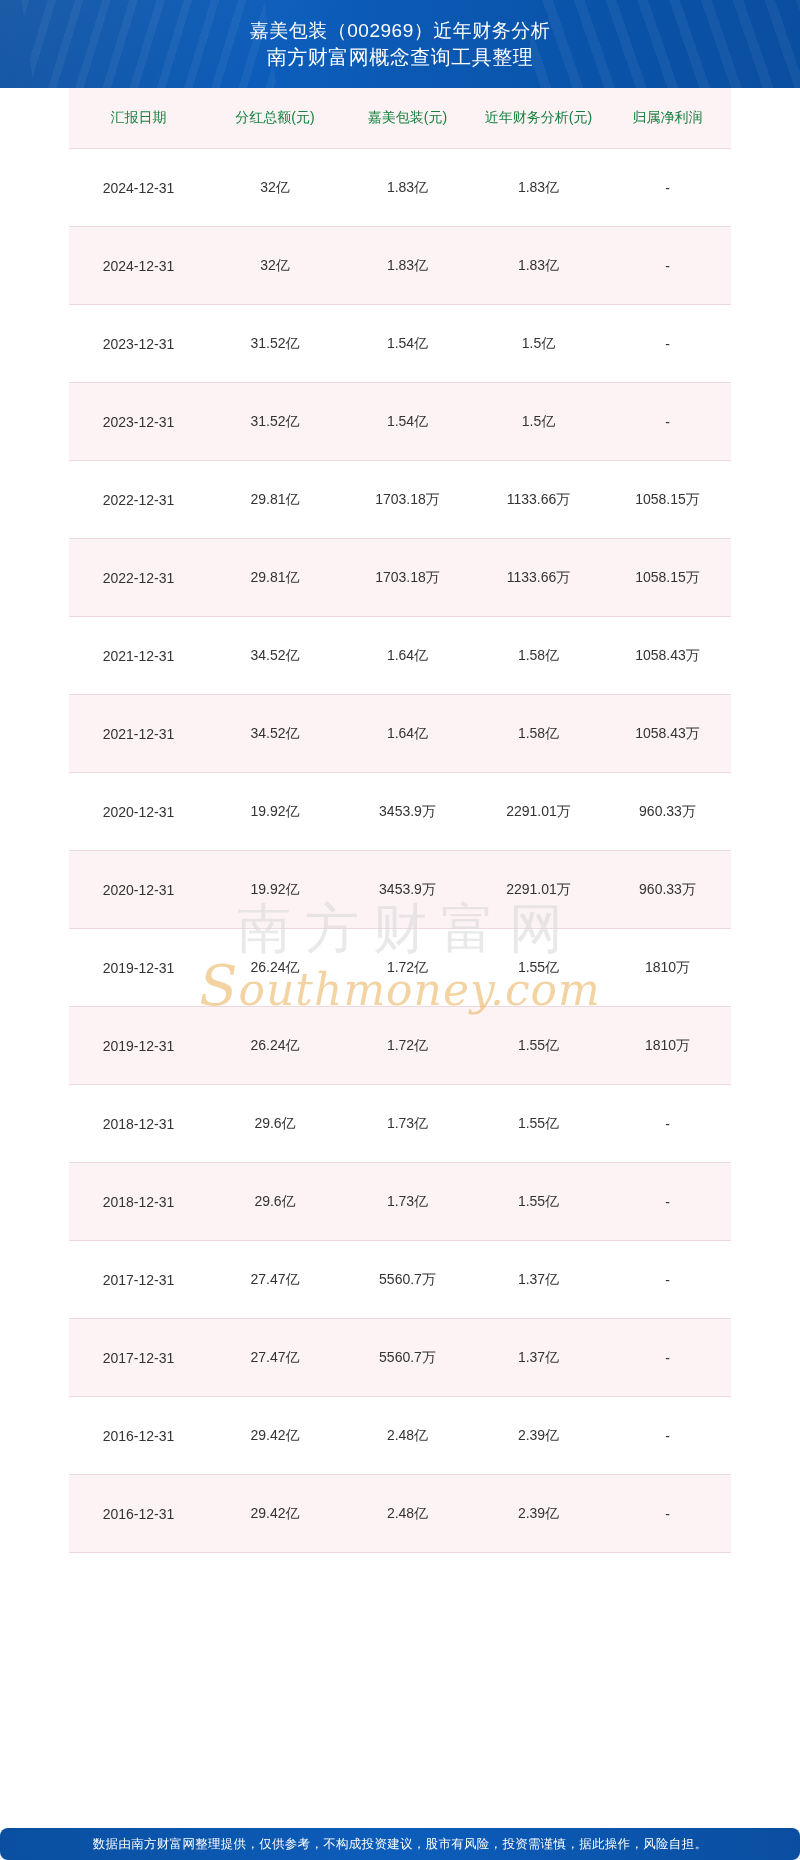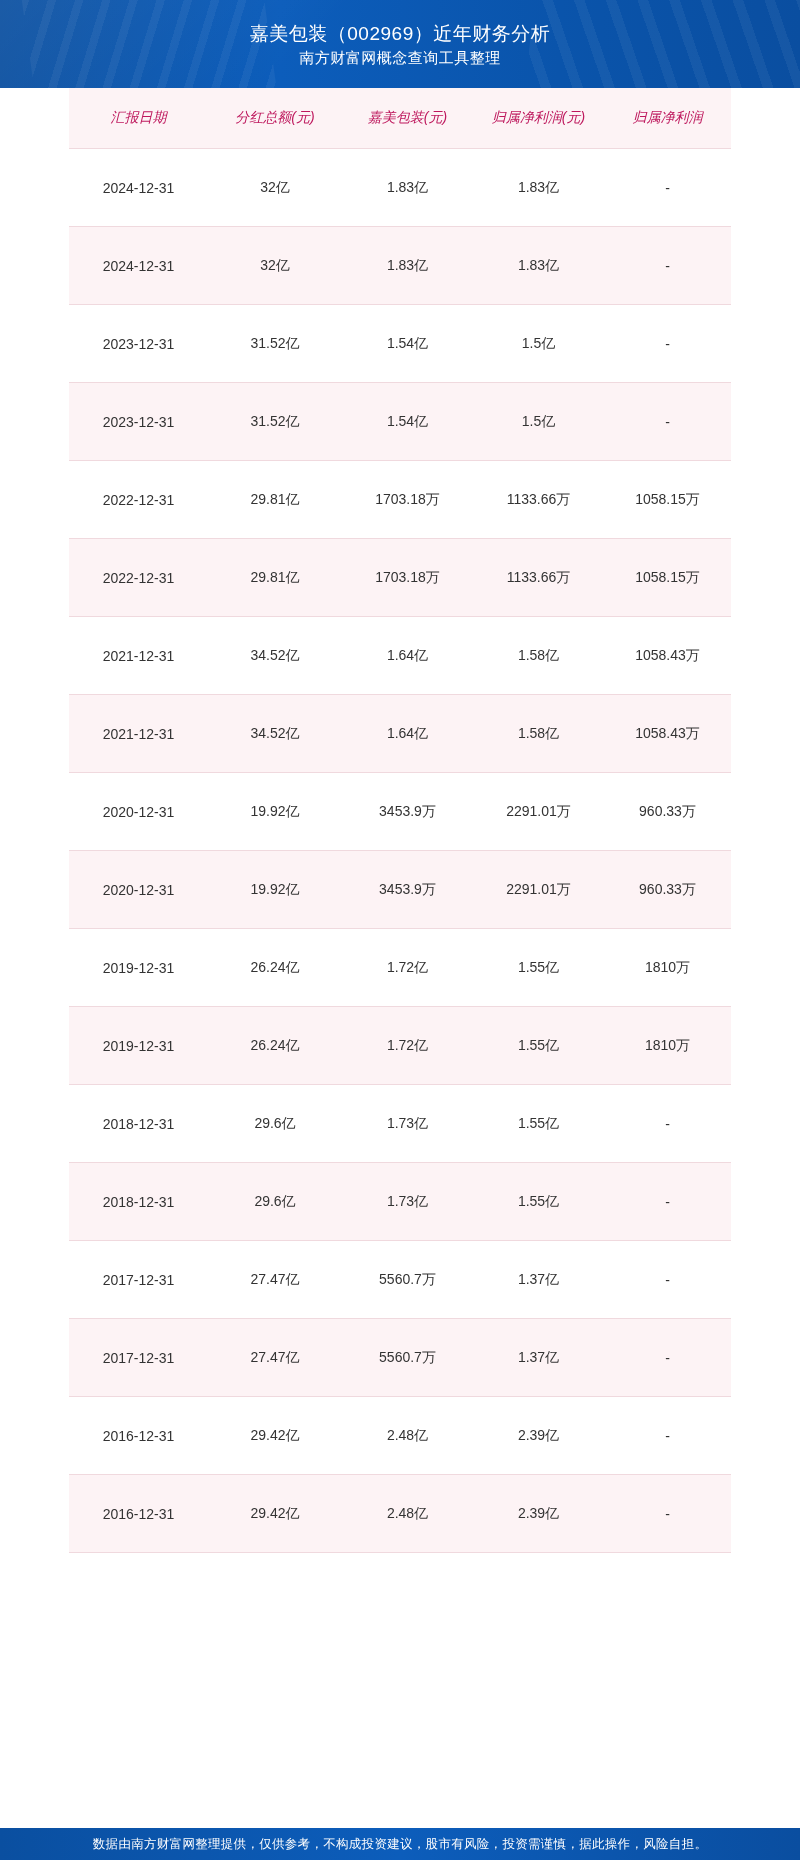--- a/index.html
+++ b/index.html
@@ -59,21 +59,21 @@
     gap: 7px;
   }
   .header-title {
     color: #ffffff;
     font-size: 19px;
     letter-spacing: 0.5px;
     line-height: 1;
   }
   .header-sub {
     color: #ffffff;
-    font-size: 15px;
+    font-size: 20px;
     letter-spacing: 0.5px;
     line-height: 1;
   }
 
   
   .table-wrap {
     position: relative;
     width: 800px;
     padding: 0;
   }
@@ -90,23 +90,22 @@
     color: #333333;
     text-align: center;
     height: 75px;
     vertical-align: middle;
     font-weight: normal;
     position: relative;
     z-index: 2;
   }
   table.fin th {
     height: 58px;
-    color: #be185d;
+    color: #15803d;
     font-size: 14px;
-    font-style: italic;
   }
   table.fin thead tr {
     background: #fdf3f5;
   }
   table.fin tbody tr.odd {
     background: #ffffff;
   }
   table.fin tbody tr.even {
     background: #fdf3f5;
   }
@@ -163,40 +162,41 @@
     width: 800px;
     height: 32px;
     background: #0b5cb5;
     background-image: linear-gradient(90deg, #0a4fa0 0%, #0c5dbb 50%, #0a4ea0 100%);
     display: flex;
     align-items: center;
     justify-content: center;
     color: #ffffff;
     font-size: 12.5px;
     letter-spacing: 0.3px;
+    border-radius: 8px;
   }
 </style>
 </head>
 <body>
 
 <div class="header">
   <div class="header-inner">
     <div class="header-title">嘉美包装（002969）近年财务分析</div>
     <div class="header-sub">南方财富网概念查询工具整理</div>
   </div>
 </div>
 
 <div class="table-wrap">
   <table class="fin">
     <thead>
       <tr>
         <th class="col-0">汇报日期</th>
         <th class="col-1">分红总额(元)</th>
         <th class="col-2">嘉美包装(元)</th>
-        <th class="col-3">归属净利润(元)</th>
+        <th class="col-3">近年财务分析(元)</th>
         <th class="col-4">归属净利润</th>
       </tr>
     </thead>
     <tbody id="table-body">
         <tr class="odd">
           <td class="col-0">2024-12-31</td>
           <td class="col-1">32亿</td>
           <td class="col-2">1.83亿</td>
           <td class="col-3">1.83亿</td>
           <td class="col-4">-</td>
@@ -316,17 +316,21 @@
         <tr class="even">
           <td class="col-0">2016-12-31</td>
           <td class="col-1">29.42亿</td>
           <td class="col-2">2.48亿</td>
           <td class="col-3">2.39亿</td>
           <td class="col-4">-</td>
         </tr>
       </tbody>
   </table>
 
+  <div class="watermark">
+    <div class="wm-cn">南方财富网</div>
+    <div class="wm-en"><span class="cap">S</span><span>outhmoney.com</span></div>
+  </div>
 </div>
 
 <div class="footer">
   <span>数据由南方财富网整理提供，仅供参考，不构成投资建议，股市有风险，投资需谨慎，据此操作，风险自担。</span>
 </div>
 
 </body></html>

